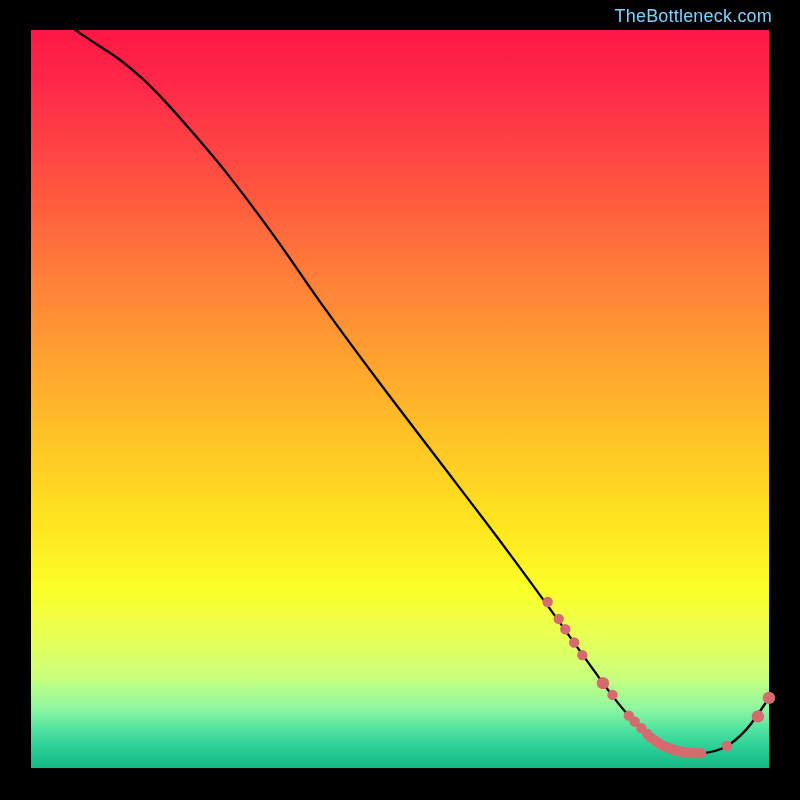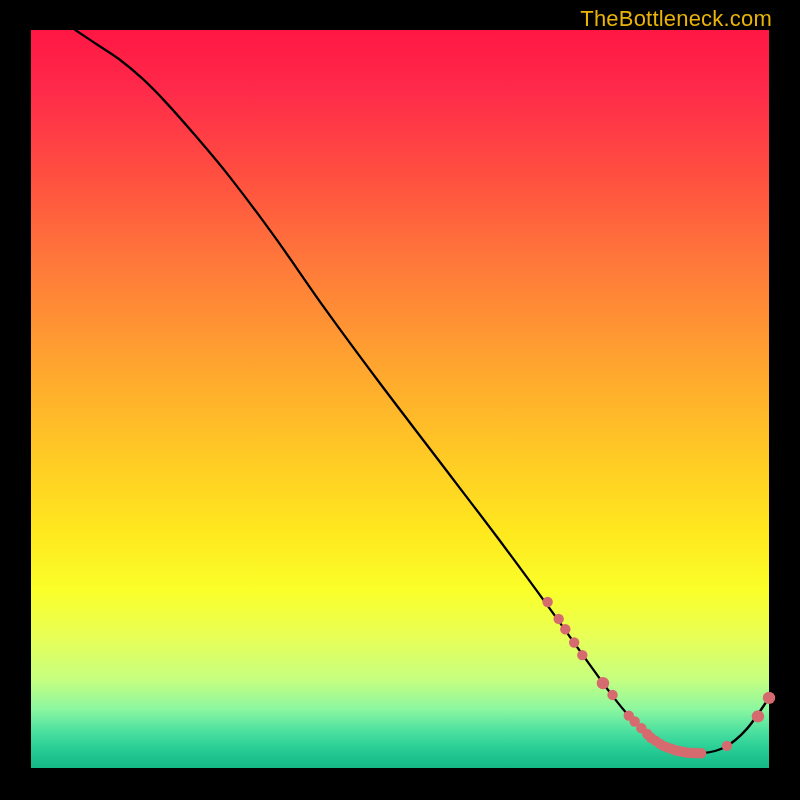--- a/index.html
+++ b/index.html
@@ -41,22 +41,22 @@
       #4de0a0 95%,
       #2dd197 97%,
       #1ec38e 98.5%,
       #15b884 100%
     );
   }
   .watermark {
     position: absolute;
     top: 6px;
     right: 28px;
-    font-size: 22px;
-    color: #eab308;
+    font-size: 18px;
+    color: #7dd3fc;
     letter-spacing: 0.2px;
     text-align: right;
   }
   svg.curve {
     position: absolute;
     left: 31px;
     top: 30px;
     width: 738px;
     height: 738px;
     overflow: visible;

